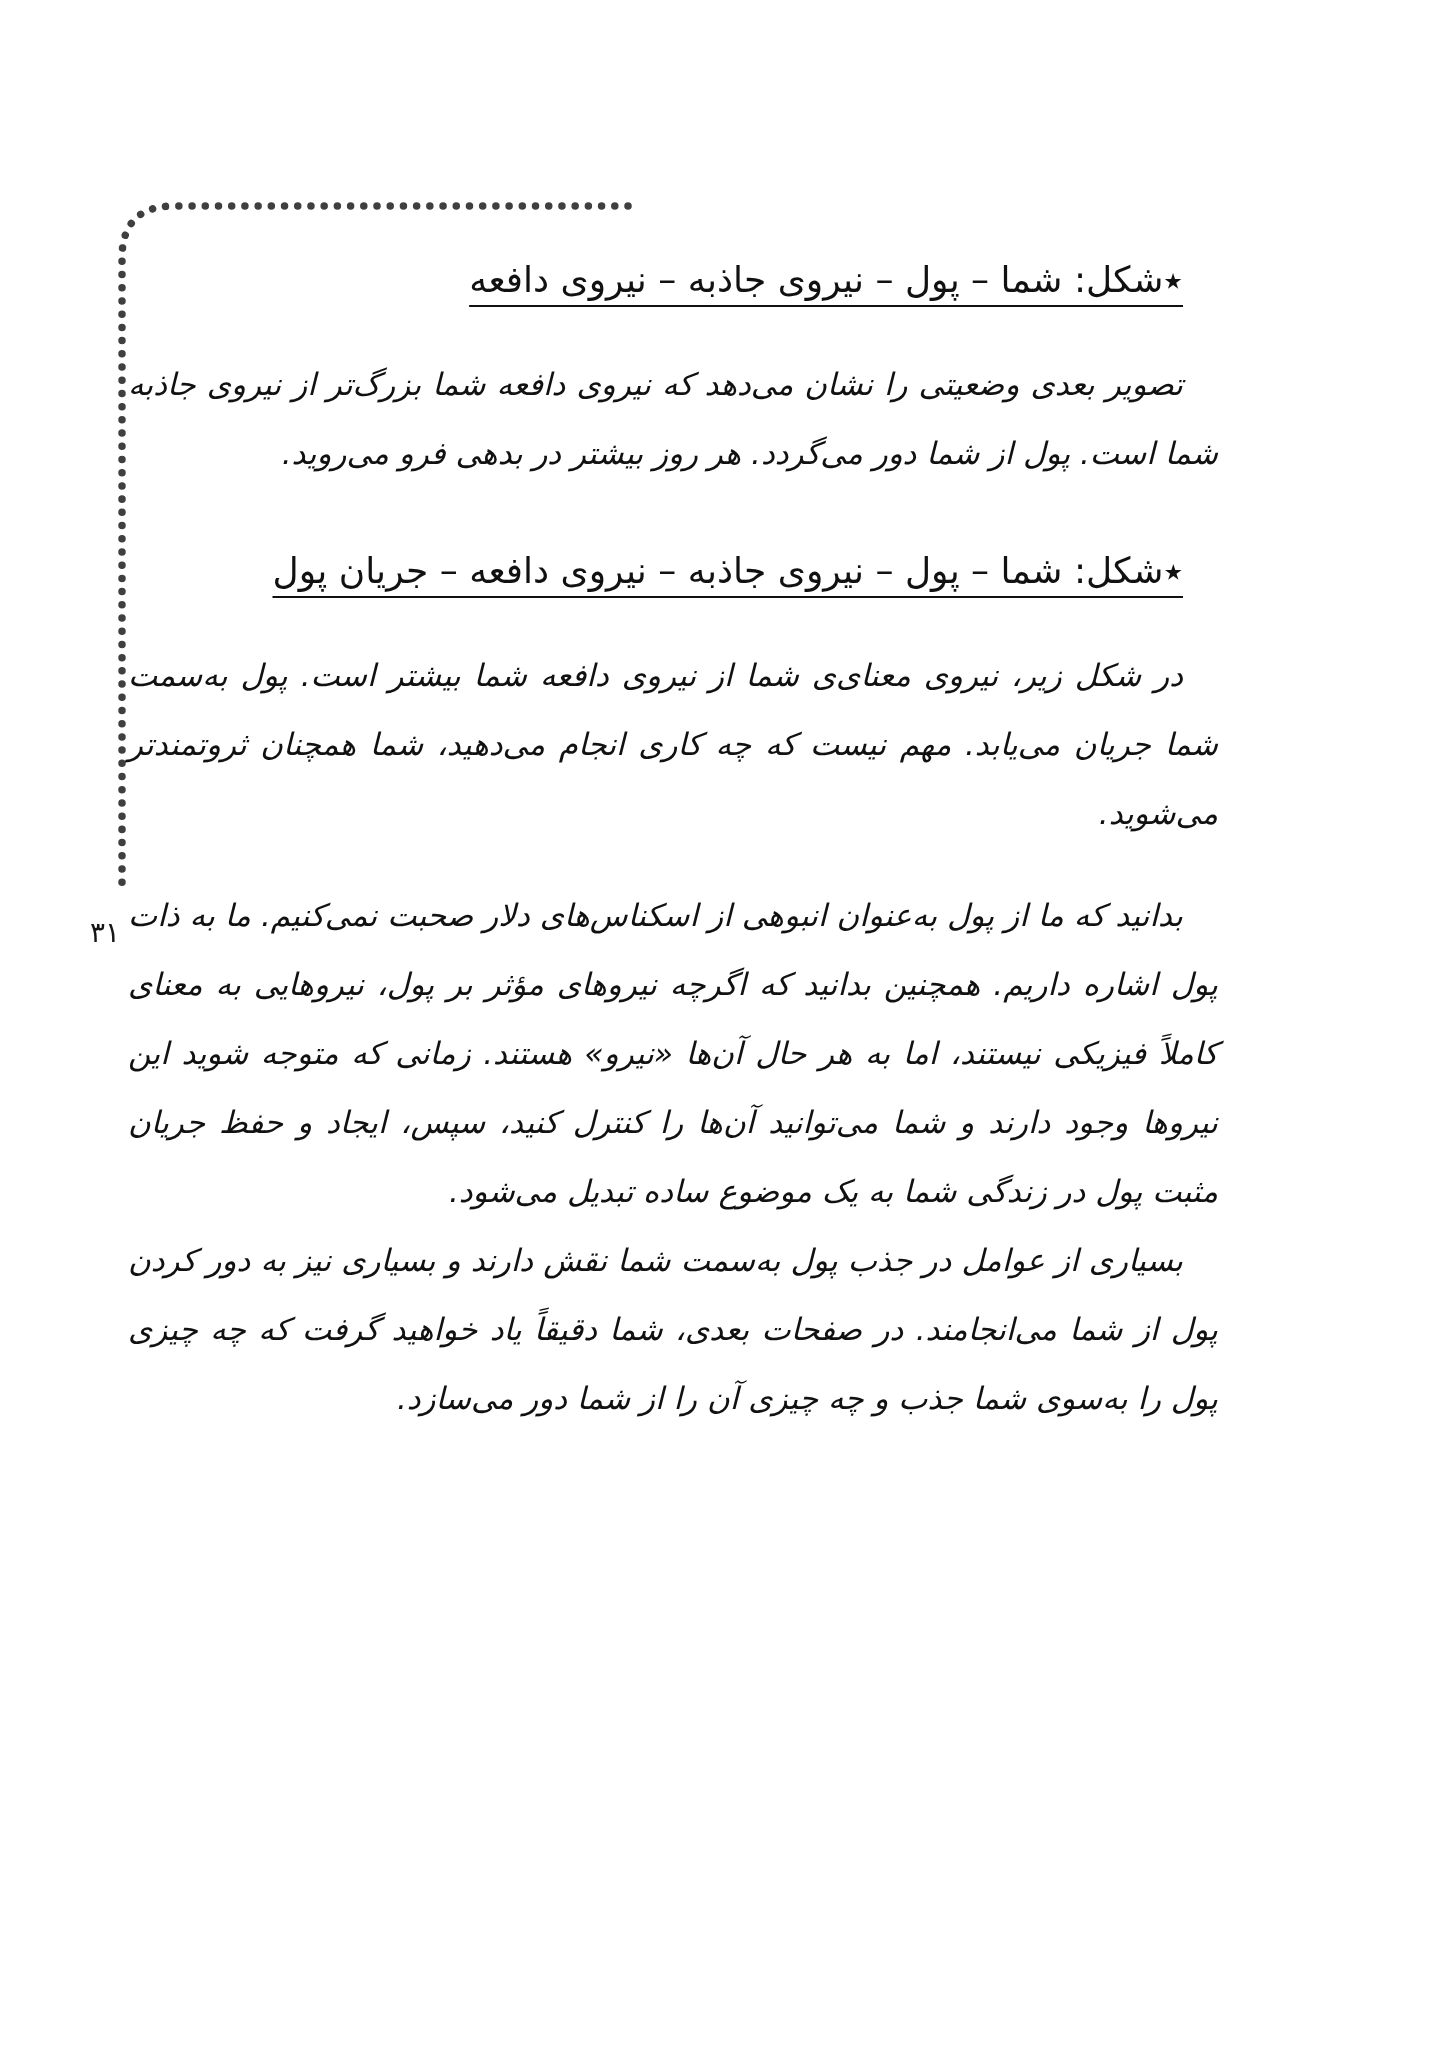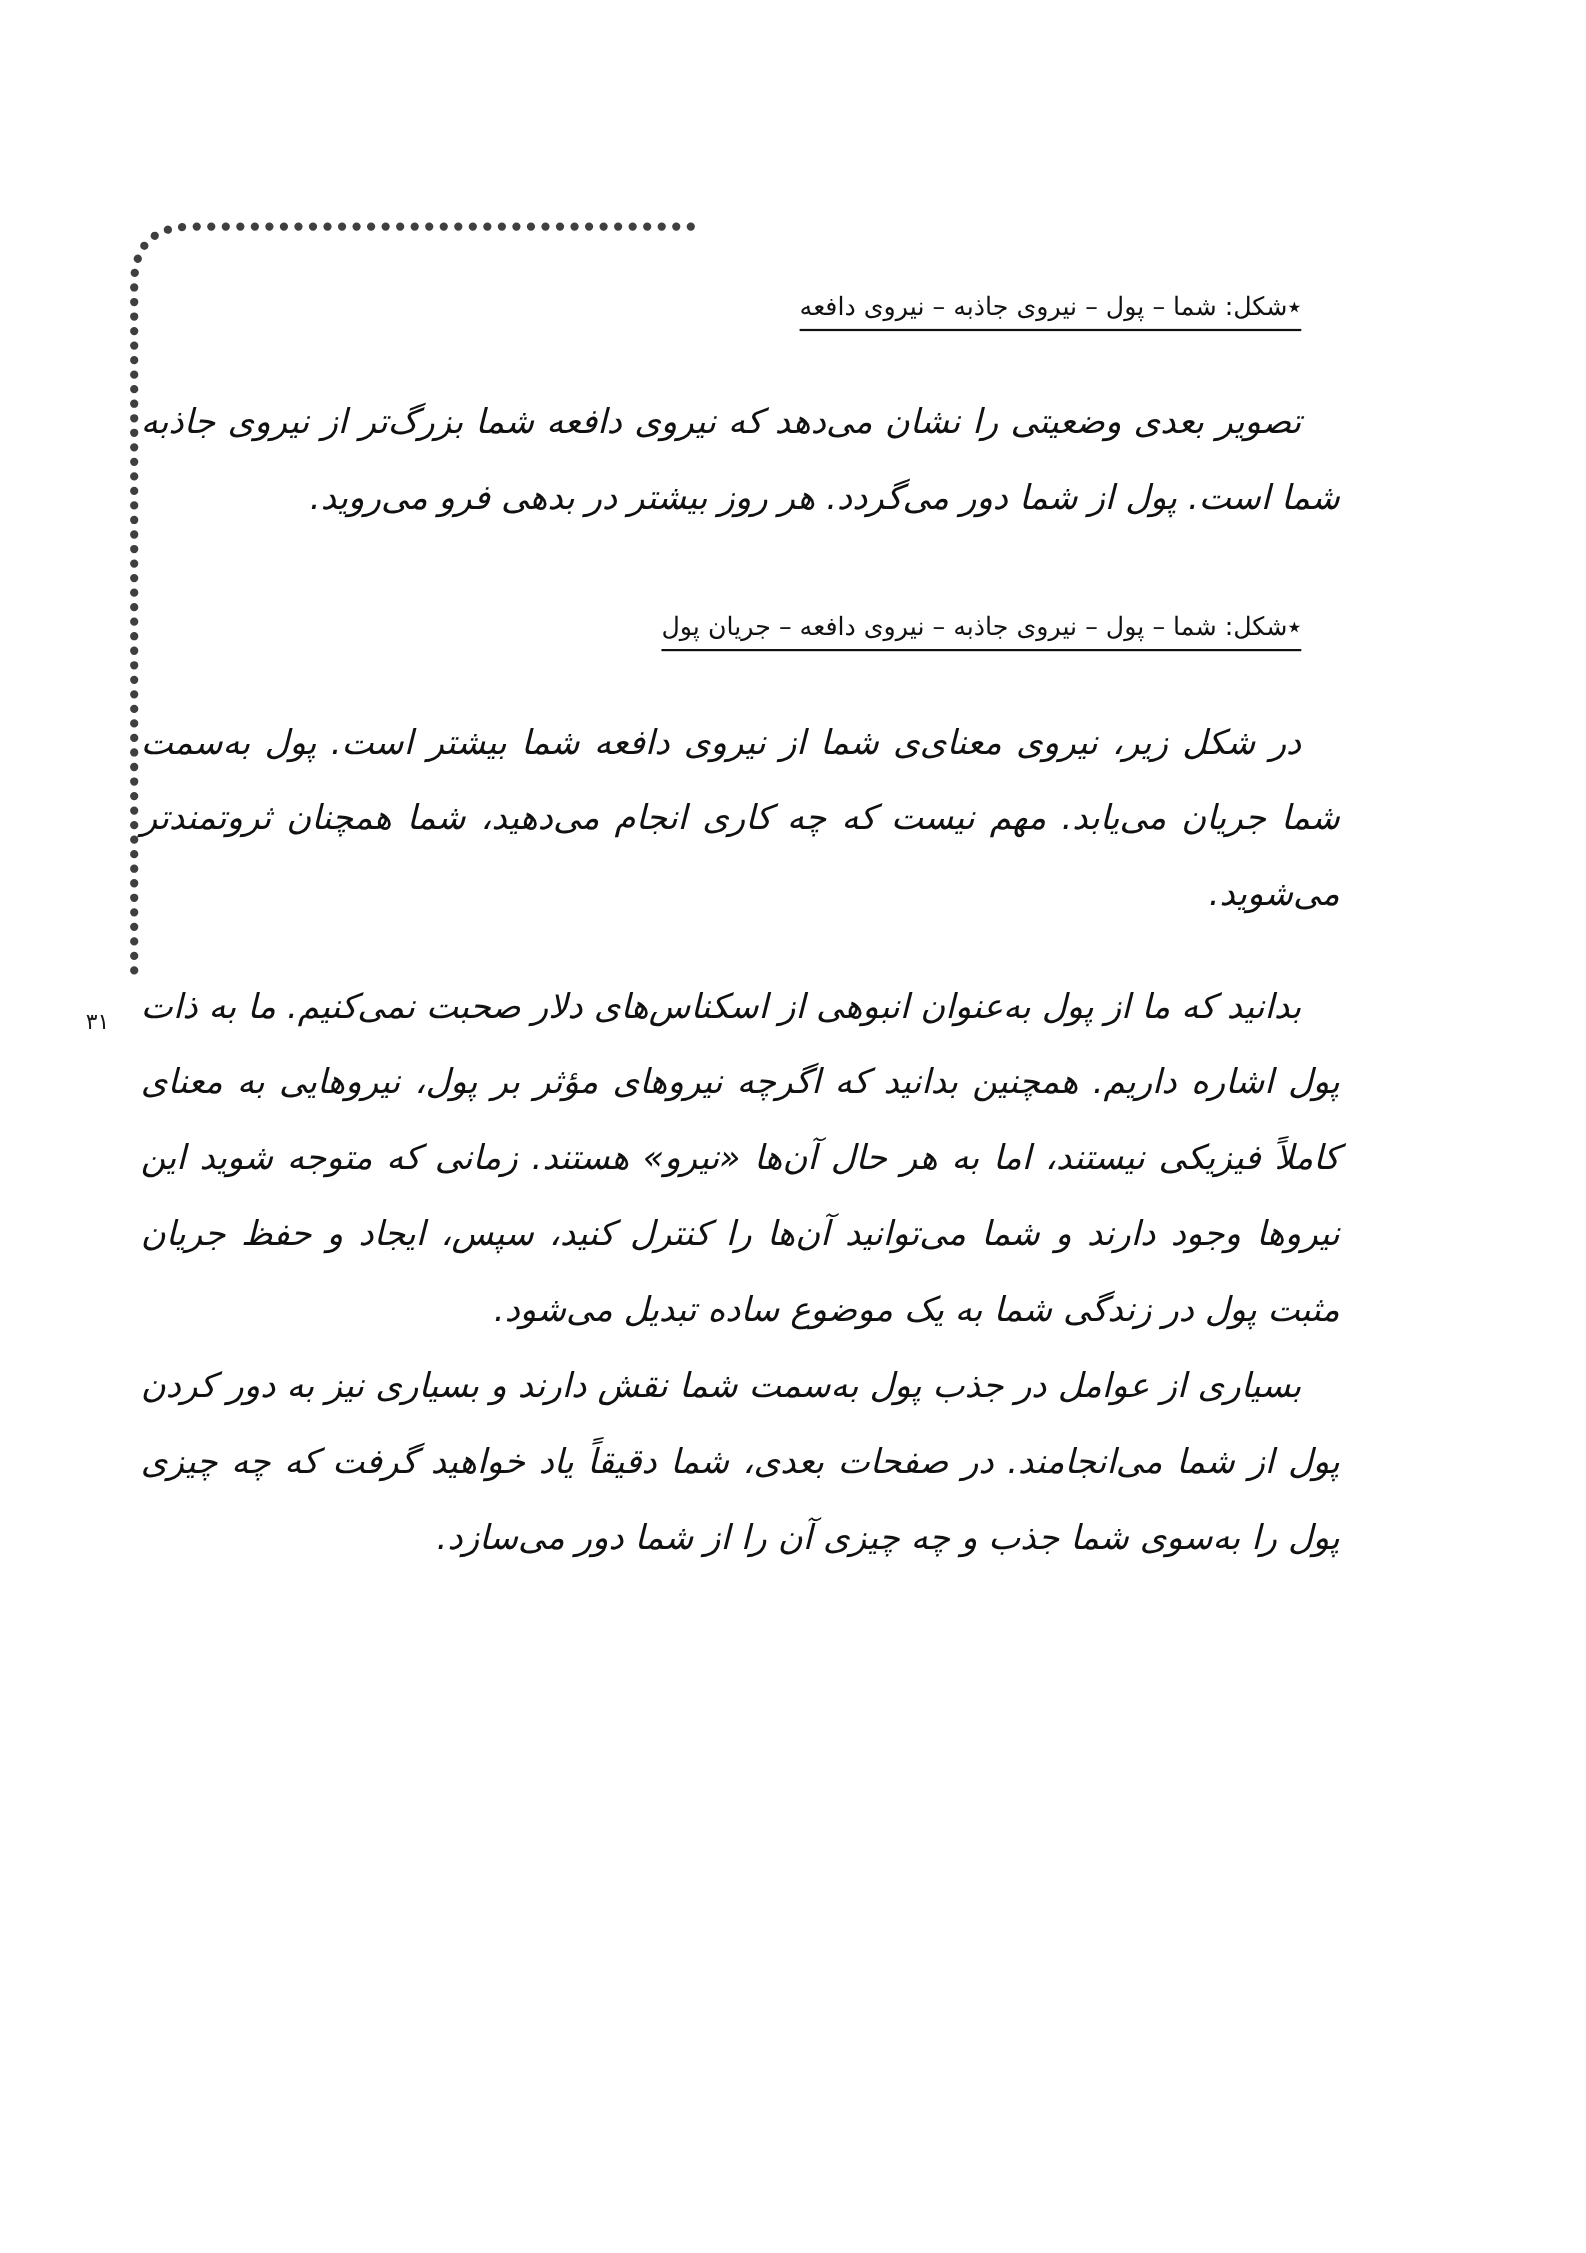--- a/index.html
+++ b/index.html
@@ -21,41 +21,41 @@
     background: #ffffff;
   }
   .corner-border {
     position: absolute;
     left: 112px;
     top: 198px;
     pointer-events: none;
   }
   .page-number {
     position: absolute;
-    left: 78px;
+    left: 90px;
     top: 916px;
-    font-size: 20px;
+    font-size: 28px;
     letter-spacing: 12px;
     color: #161616;
     direction: rtl;
   }
   .content {
     position: absolute;
     top: 245px;
     left: 128px;
     width: 1090px;
     direction: rtl;
     font-size: 31px;
     line-height: 69px;
     text-align: justify;
     text-justify: inter-word;
   }
   .fig-heading {
     margin: 0 0 36px 0;
-    font-size: 23px;
+    font-size: 36px;
     font-weight: normal;
     text-align: right;
     padding-right: 35px;
     text-decoration: underline;
     text-decoration-thickness: 2px;
     text-underline-offset: 13px;
   }
   .fig-heading + .body-par { margin-top: 0; }
   .body-par {
     margin: 0 0 0 0;

